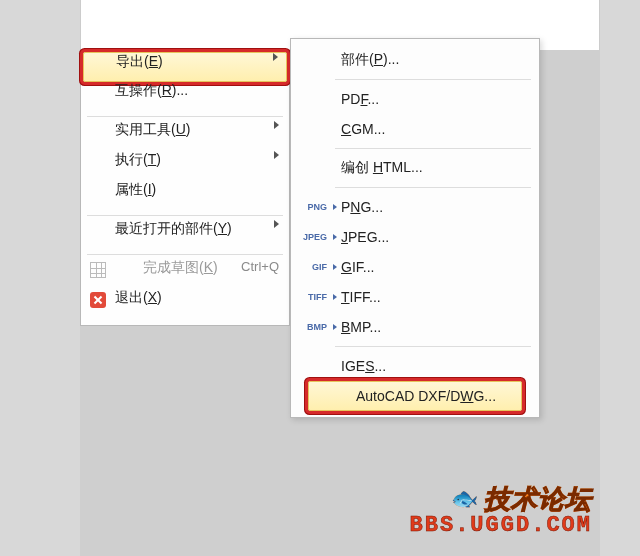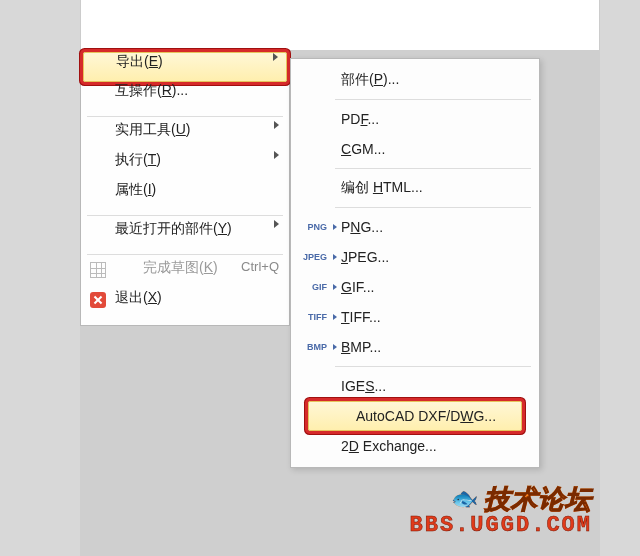--- a/index.html
+++ b/index.html
@@ -60,21 +60,21 @@
     border-left: 5px solid #555;
     margin-left: 6px;
   }
   .menu-sep {
     height: 1px;
     background: #ddd;
     margin: 4px 6px;
   }
   .submenu {
     position: absolute;
-    left: 290px; top: 58px; width: 250px;
+    left: 290px; top: 38px; width: 250px;
     background: #fdfdfd;
     border: 1px solid #b8b8b8;
     padding: 6px 0;
     box-shadow: 2px 2px 6px rgba(0,0,0,.15);
   }
   .sub-row {
     display: flex;
     align-items: center;
     height: 30px;
     padding: 0 10px 0 6px;
@@ -308,25 +308,20 @@
       <span class="tri"></span>
     <span class="sub-label"><span>IGE</span><span class="mn">S</span><span>...</span></span>
   </div>
 
   <div class="sub-row no-icon hl">
     <span class="sub-icon"></span>
       <span class="tri"></span>
     <span class="sub-label"><span>AutoCAD DXF/D</span><span class="mn">W</span><span>G...</span></span>
   </div>
 
-  <div class="sub-row no-icon">
-    <span class="sub-icon"></span>
-      <span class="tri"></span>
-    <span class="sub-label"><span>2</span><span class="mn">D</span><span> Exchange...</span></span>
-  </div>
 </div>
 
 <div class="watermark">
   <div class="line1">
     <span class="fish">🐟</span>
     <span>技术论坛</span>
   </div>
   <div class="line2">BBS.UGGD.COM</div>
 </div>
 

